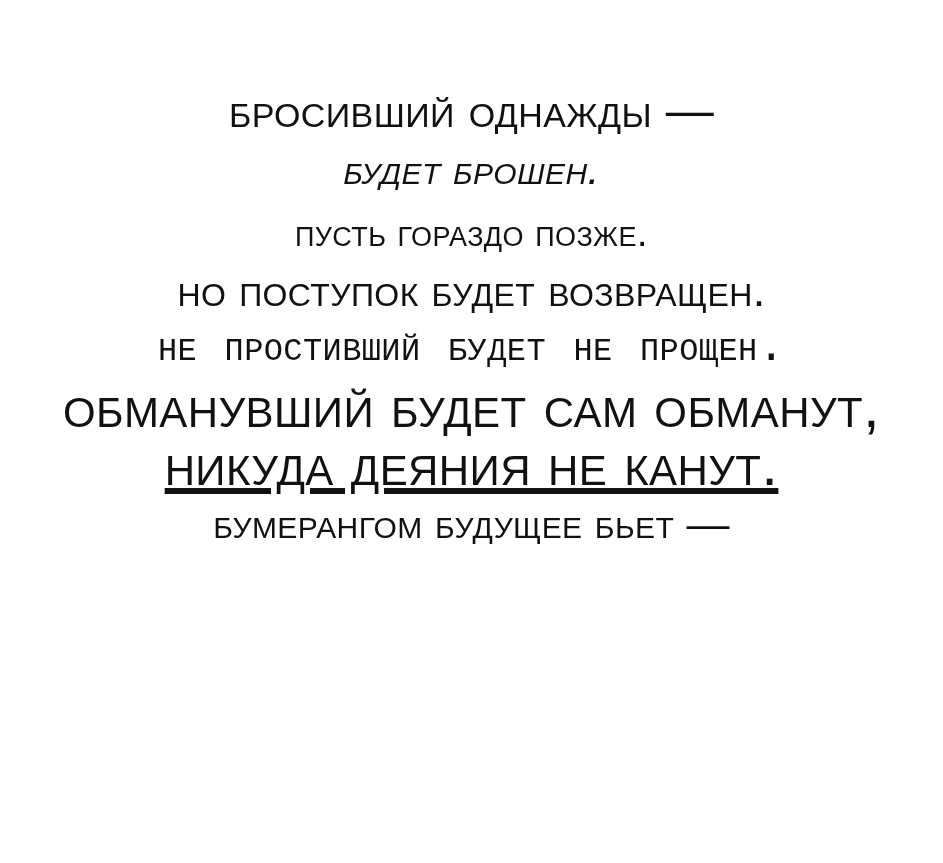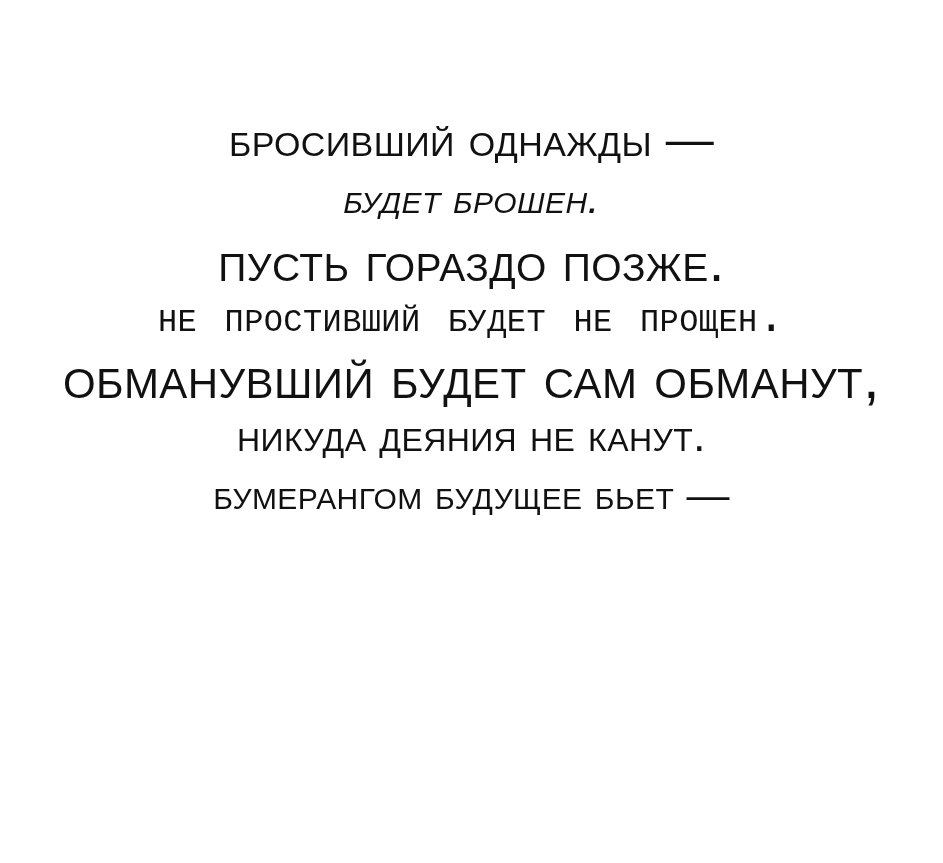--- a/index.html
+++ b/index.html
@@ -42,34 +42,35 @@
     text-transform: lowercase;
     font-size: 47px;
     line-height: 58px;
     letter-spacing: 0.4px;
     white-space: nowrap;
   }
   
   .poem-line.l0 { font-size: 48px; }
   .poem-line.l1 { font-size: 43px; font-style: italic; }
   .poem-line.l2 { font-size: 48px; }
-  .poem-line.l3 { font-size: 56px; margin-top: 6px; }
+  .poem-line.l3 { font-size: 39px; margin-top: 6px; }
   .poem-line.l4 { font-size: 45px; }
   .poem-line.l5 { font-size: 45px; font-family: Liberation Mono, monospace; }
   .poem-line.l6 { font-size: 60px; }
-  .poem-line.l7 { font-size: 45px; }
+  .poem-line.l7 { font-size: 60px; text-decoration: underline; }
   .poem-line.l8 { font-size: 43px; }
   .poem-line.l9 { font-size: 44px; }
 </style>
 </head>
 <body>
 
 <div class="poem-card">
   <div class="poem-body">
     <span class="poem-line l0">Бросивший однажды —</span>
     <span class="poem-line l1">будет брошен.</span>
     <span class="poem-line l3">пусть гораздо позже.</span>
+    <span class="poem-line l4">Но поступок будет возвращен.</span>
     <span class="poem-line l5">Не простивший будет не прощен.</span>
     <span class="poem-line l6">Обманувший будет сам обманут,</span>
     <span class="poem-line l7">Никуда деяния не канут.</span>
     <span class="poem-line l8">Бумерангом будущее бьет —</span>
   </div>
 </div>
 
 </body></html>

